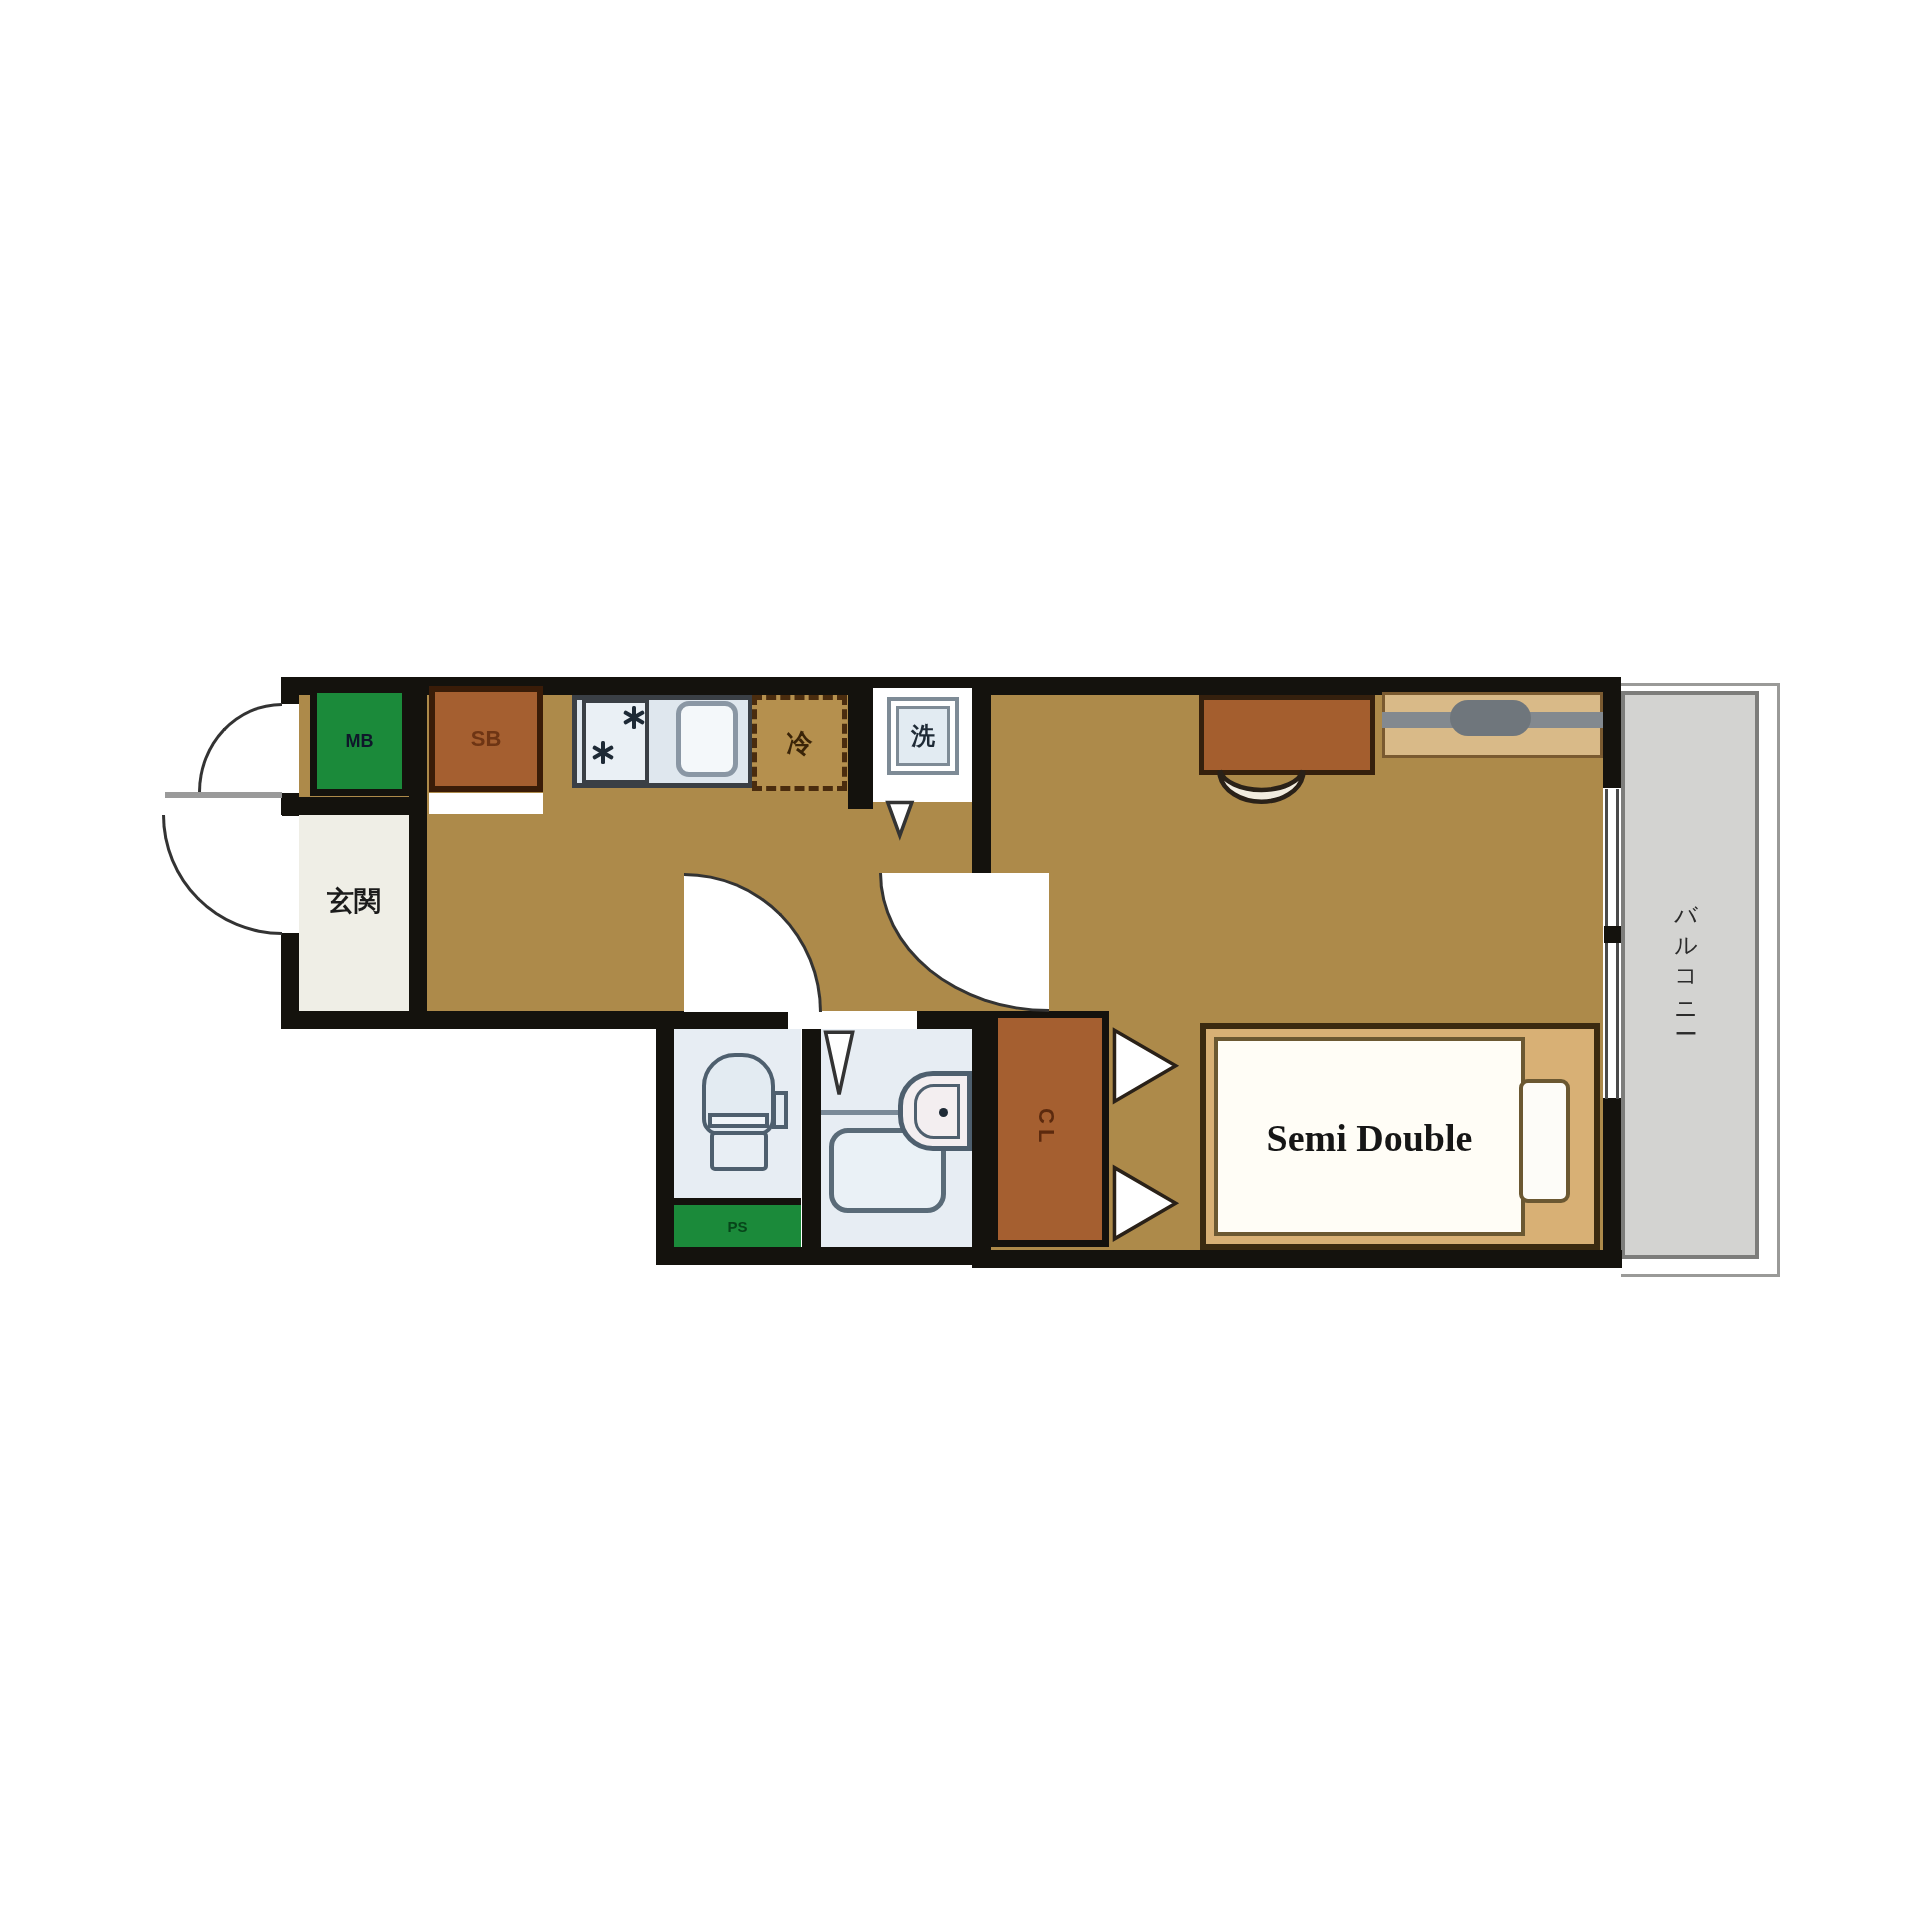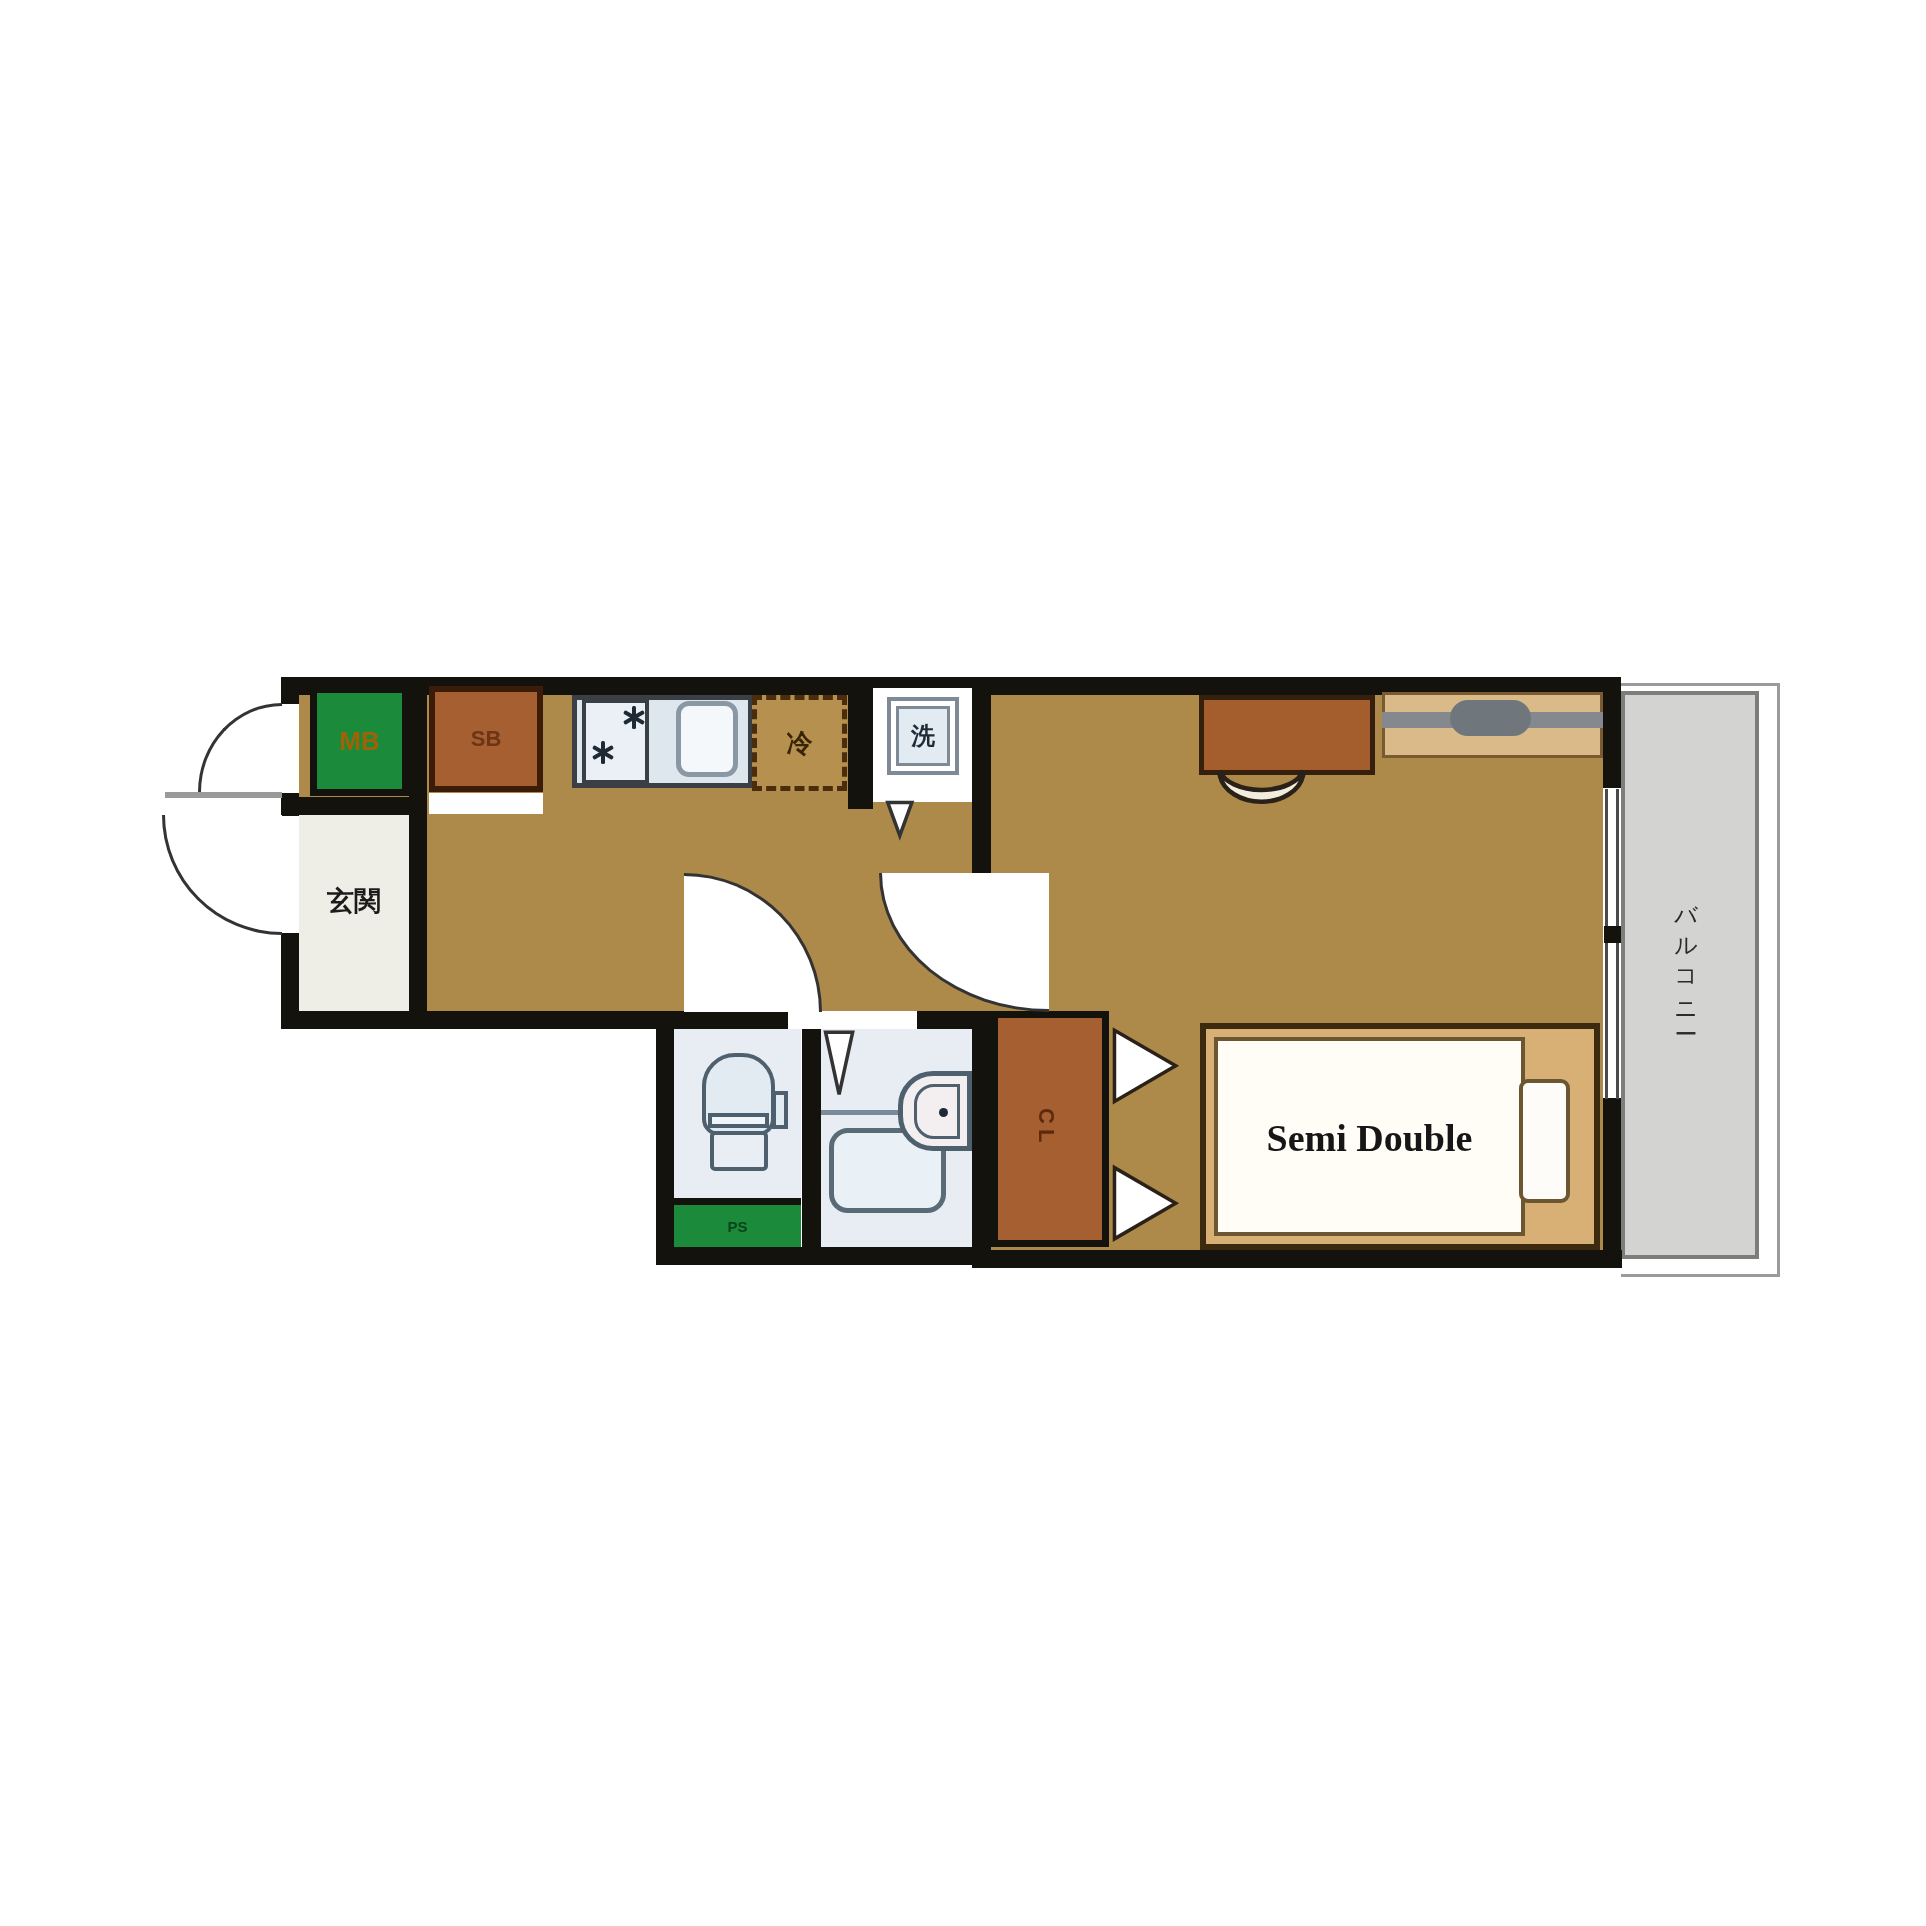--- a/index.html
+++ b/index.html
@@ -57,21 +57,21 @@
   <div class="abs wall" style="left:656px;top:1011px;width:18px;height:254px;"></div>
   <div class="abs wall" style="left:802px;top:1029px;width:19px;height:218px;"></div>
   <div class="abs wall" style="left:1603px;top:677px;width:18px;height:111px;"></div>
   <div class="abs wall" style="left:1603px;top:1098px;width:18px;height:170px;"></div>
 
   <div class="abs" style="left:1605px;top:789px;width:3px;height:310px;background:#4a4a4a;z-index:3;"></div>
   <div class="abs" style="left:1616px;top:789px;width:3px;height:310px;background:#4a4a4a;z-index:3;"></div>
   <div class="abs" style="left:1604px;top:926px;width:17px;height:17px;background:#14120d;z-index:3;"></div>
 
   <div class="abs fixture" style="left:310px;top:686px;width:99px;height:110px;background:#1b8a3a;border:7px solid #14120d;"></div>
-  <div class="abs label" style="left:310px;top:686px;width:99px;height:110px;font-size:26px;font-weight:bold;color:#a16207;">MB</div>
+  <div class="abs label" style="left:310px;top:686px;width:99px;height:110px;font-size:18px;font-weight:bold;color:#0f172a;">MB</div>
 
   <div class="abs fixture" style="left:429px;top:686px;width:114px;height:106px;background:#a55f30;border:6px solid #3a1c08;"></div>
   <div class="abs label" style="left:429px;top:686px;width:114px;height:106px;font-size:22px;font-weight:bold;color:#6e3514;">SB</div>
   <div class="abs fixture" style="left:429px;top:793px;width:114px;height:21px;background:#ffffff;"></div>
 
   <div class="abs fixture" style="left:572px;top:695px;width:181px;height:93px;background:#dfe7ee;border:5px solid #3a3f45;"></div>
   <div class="abs fixture" style="left:582px;top:699px;width:67px;height:85px;background:#eaf0f5;border:4px solid #3a3f45;"></div>
   <div class="burner" style="left:622px;top:706px;width:23px;height:23px;">
       <i></i>
       <i></i>

